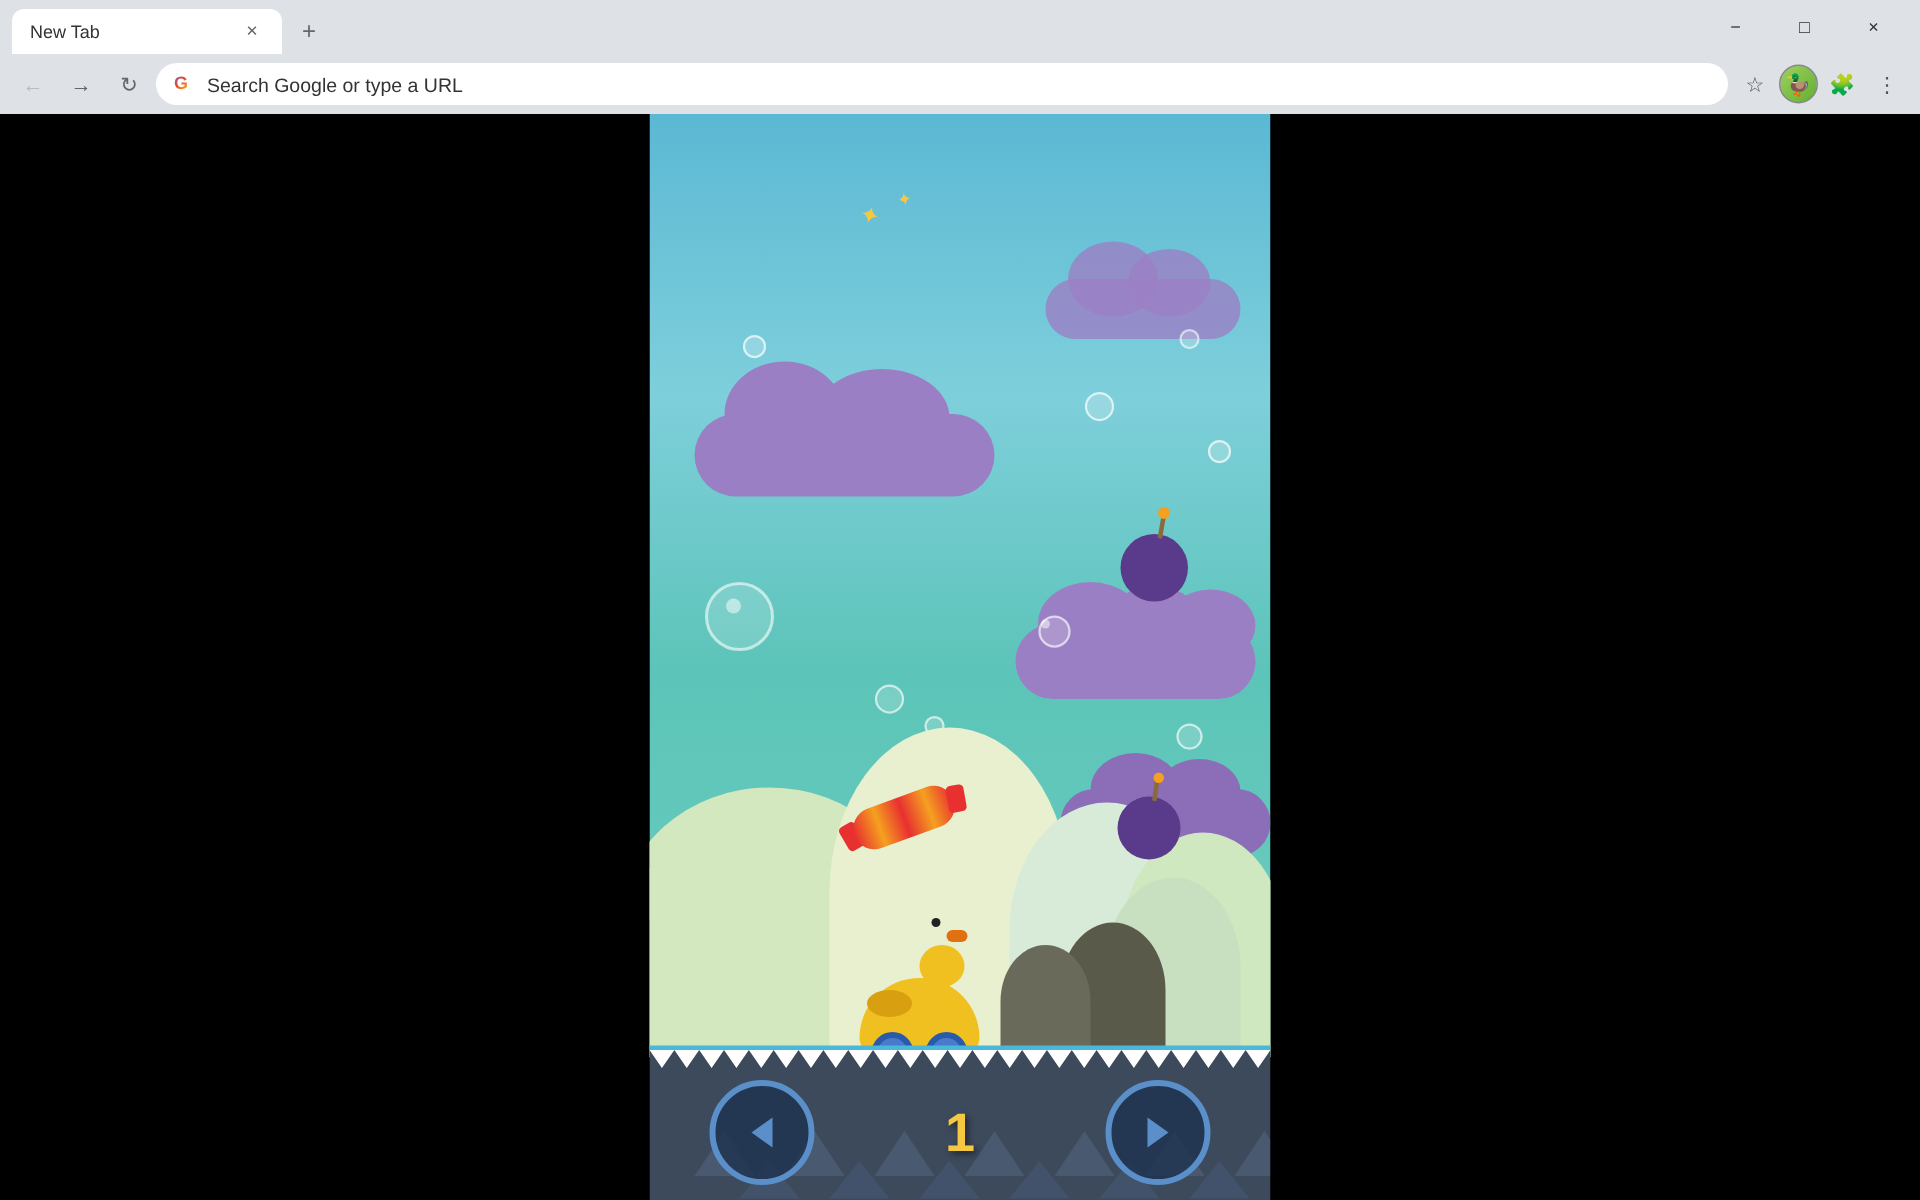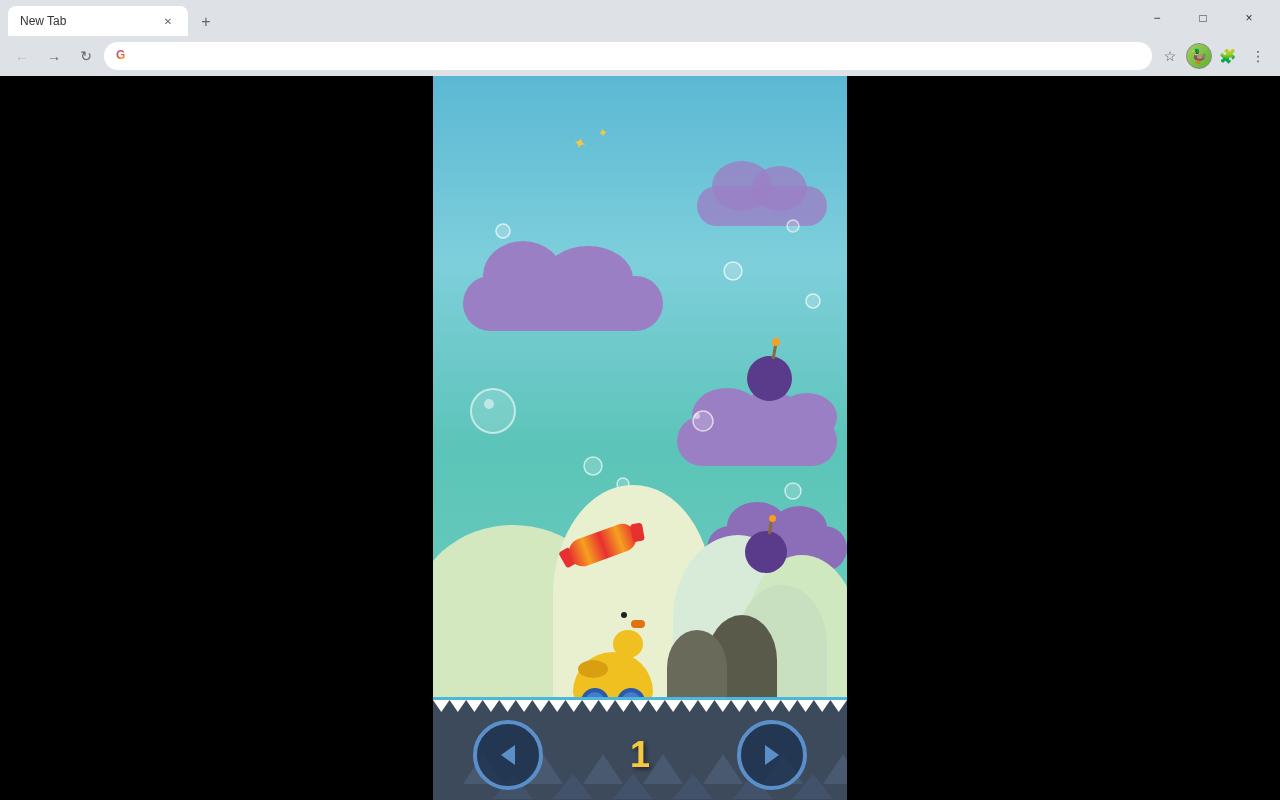--- a/index.html
+++ b/index.html
@@ -151,20 +151,21 @@
       <div class="win-btn win-close">×</div>
     </div>
   </div>
 
   <div class="address-bar">
     <div class="nav-btn disabled">←</div>
     <div class="nav-btn">→</div>
     <div class="nav-btn">↻</div>
     <div class="url-bar">
       <span class="google-g">G</span>
+      <span class="url-text">Search Google or type a URL</span>
     </div>
     <div class="toolbar-icons">
       <div class="toolbar-icon">☆</div>
       <div class="profile-circle">
         <span class="profile-duck">🦆</span>
       </div>
       <div class="toolbar-icon">🧩</div>
       <div class="toolbar-icon">⋮</div>
     </div>
   </div>

